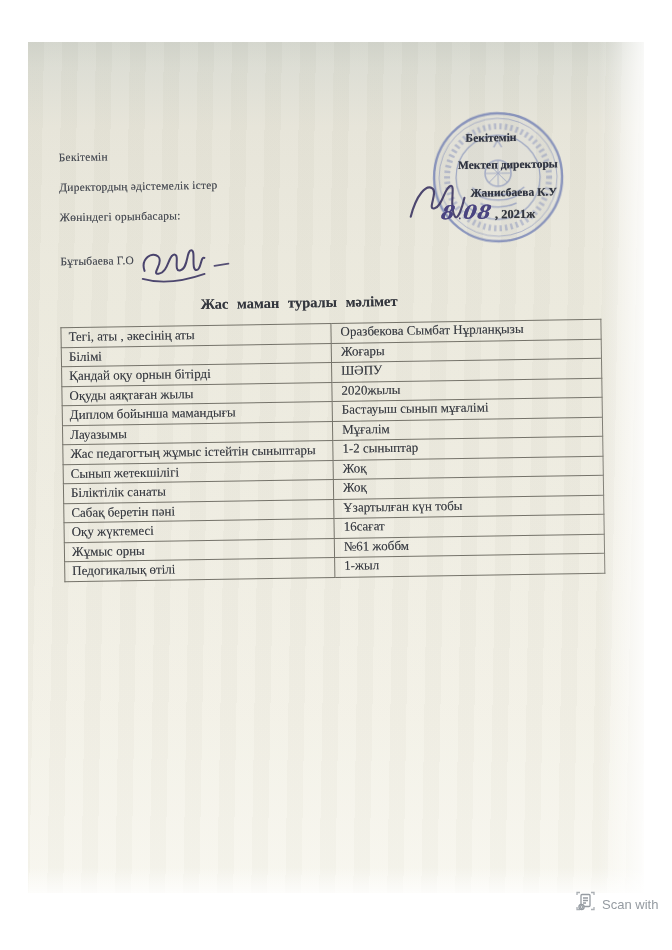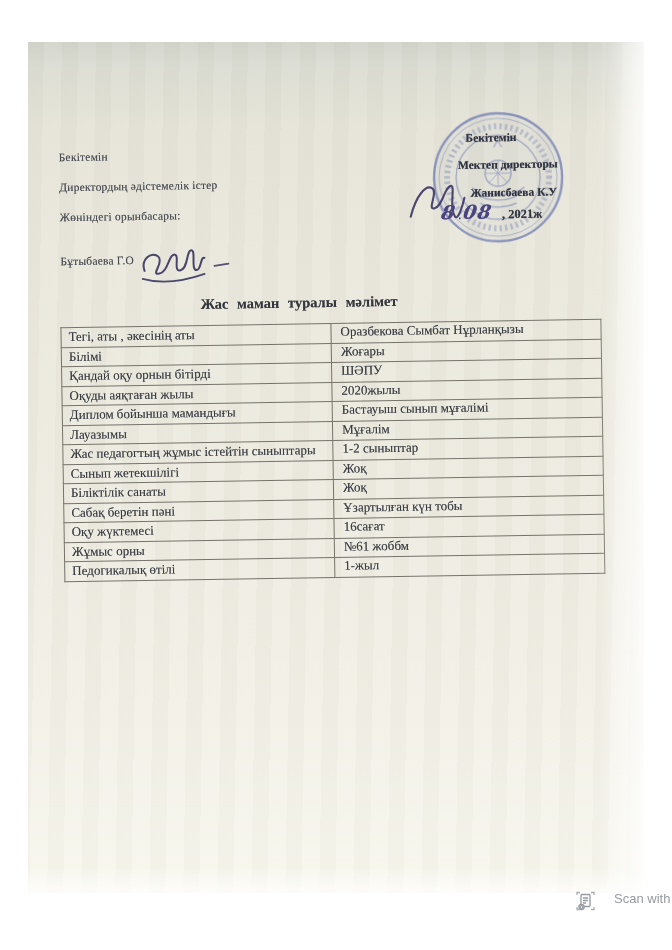--- a/index.html
+++ b/index.html
@@ -42,21 +42,21 @@
   .ar1{position:absolute;left:441px;top:92px;}
   .ar2{position:absolute;left:433px;top:119px;}
   .ar3{position:absolute;left:445px;top:147px;}
   .ar-date{position:absolute;left:416px;top:161px;font-weight:normal;display:flex;align-items:baseline;}
   .hand{
     font-family:"DejaVu Serif",serif;font-style:italic;font-weight:bold;
     font-size:19px;color:#4a4480;transform:skewX(-10deg);letter-spacing:1px;
     text-shadow:0 0 .5px rgba(74,68,128,.7);
   }
   .hand-sep{font-size:14px;color:#4a4480;margin:0 2px;}
-  .year{font-size:12.5px;color:#33363d;font-weight:bold;margin-left:10px;}
+  .year{font-size:12.5px;color:#33363d;font-weight:bold;margin-left:3px;}
   .sig-right-svg{position:absolute;left:381px;top:136px;}
   
   .doc-title{
     position:absolute;left:92px;top:252px;width:360px;text-align:center;
     font-size:14.5px;font-weight:bold;color:#34373e;word-spacing:5px;
     text-shadow:0 0 .6px rgba(52,55,62,.6);
   }
   
   table.info{
     position:absolute;left:33px;top:281px;width:541px;
@@ -65,21 +65,21 @@
   }
   table.info td{
     border:1px solid #75736a;padding:1px 4px 1px 7px;line-height:16.5px;
     vertical-align:top;text-shadow:0 0 .5px rgba(56,59,66,.5);
     overflow:hidden;white-space:normal;
   }
   table.info td.c-value{padding-left:9px;transform:translateY(-1px);}
   table.info{border:1.4px solid #6e6c62;}
   
   .watermark{
-    position:absolute;left:576px;top:891px;display:flex;align-items:flex-start;gap:19px;
+    position:absolute;left:576px;top:891px;display:flex;align-items:flex-end;gap:7px;
     font-family:"Liberation Sans","DejaVu Sans",sans-serif;font-size:13px;color:#959ba1;
   }
 </style>
 </head>
 <body>
 
 <div class="paper">
   <div class="content">
 
     <div class="approve-left">

